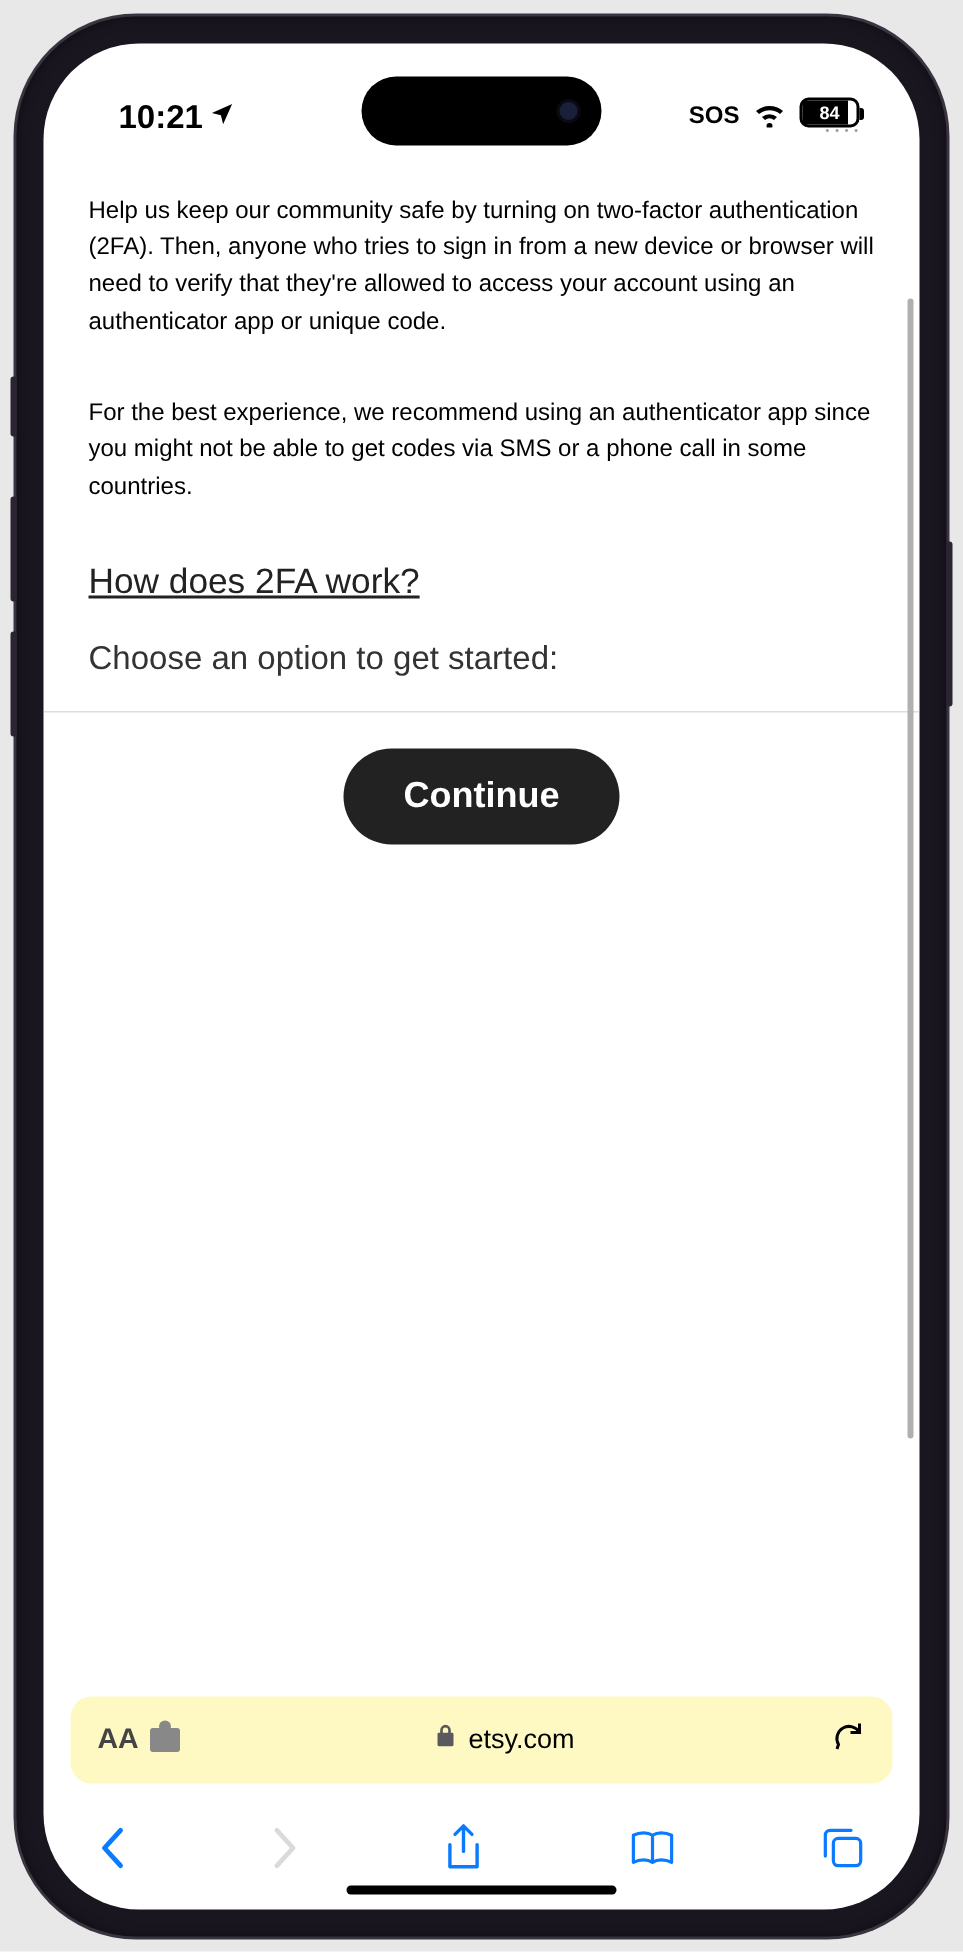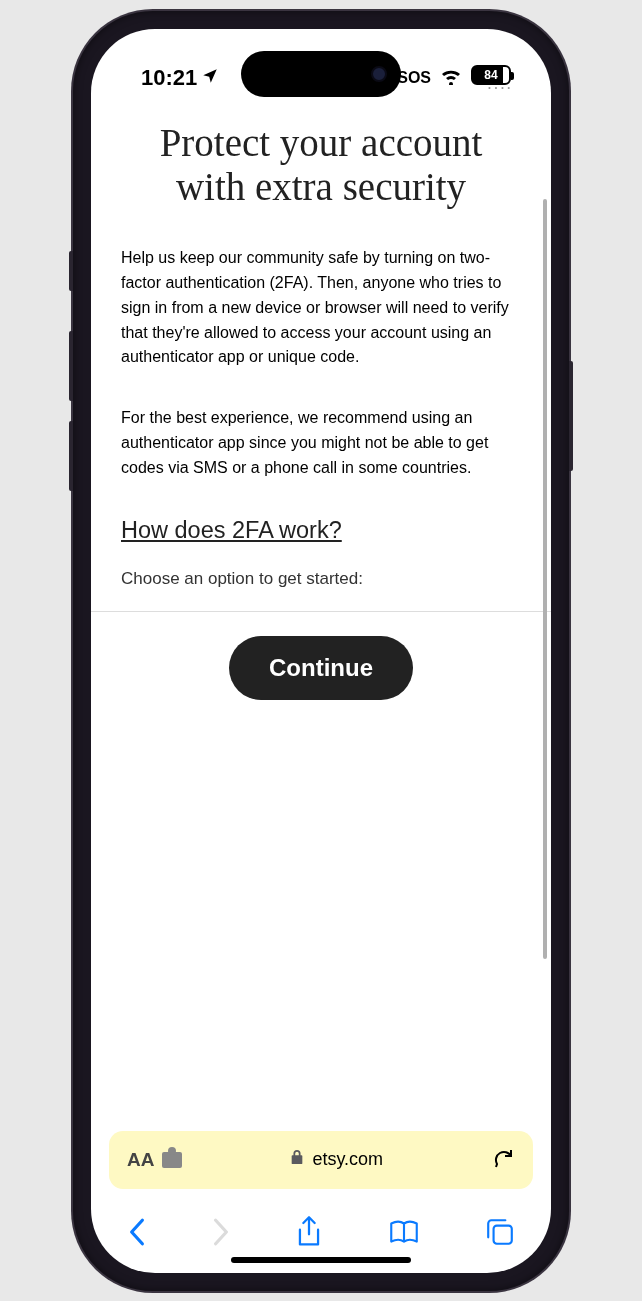--- a/index.html
+++ b/index.html
@@ -5,21 +5,21 @@
     * { margin: 0; padding: 0; box-sizing: border-box; }
     body {
       background: #e8e8e8;
       display: flex;
       justify-content: center;
       align-items: center;
       min-height: 1301px;
       font-family: -apple-system, BlinkMacSystemFont, "Helvetica Neue", Arial, sans-serif;
     }
     .phone {
-      width: 496px;
+      width: 620px;
       height: 1280px;
       background: #1a1620;
       border-radius: 80px;
       padding: 18px;
       position: relative;
       box-shadow: 0 0 0 2px #3a3440, inset 0 0 8px rgba(0,0,0,0.5);
     }
     .side-button-left-1 { position: absolute; left: -4px; top: 240px; width: 4px; height: 40px; background: #2a2530; border-radius: 2px 0 0 2px; }
     .side-button-left-2 { position: absolute; left: -4px; top: 320px; width: 4px; height: 70px; background: #2a2530; border-radius: 2px 0 0 2px; }
     .side-button-left-3 { position: absolute; left: -4px; top: 410px; width: 4px; height: 70px; background: #2a2530; border-radius: 2px 0 0 2px; }
@@ -127,21 +127,21 @@
       margin-bottom: 36px;
     }
     .link {
       font-size: 23.5px;
       color: #222;
       text-decoration: underline;
       display: inline-block;
       margin-bottom: 25px;
     }
     .choose-label {
-      font-size: 17px;
+      font-size: 22px;
       color: #333;
       margin-bottom: 22px;
     }
     .dropdown-highlight {
       border: 8px solid #ed3341;
       border-radius: 30px;
       padding: 4px 6px;
       margin: 0 -10px 36px -10px;
     }
     .dropdown {
@@ -275,21 +275,20 @@
         <div class="battery-wrap">
           <div class="battery">
             <span>84</span>
           </div>
           <div class="status-raw">• • • •</div>
         </div>
       </div>
     </div>
 
     <div class="content">
-      <h1 class="page-title">Protect your account with extra security</h1>
       <p class="body-text">Help us keep our community safe by turning on two-factor authentication (2FA). Then, anyone who tries to sign in from a new device or browser will need to verify that they're allowed to access your account using an authenticator app or unique code.</p>
       <p class="body-text">For the best experience, we recommend using an authenticator app since you might not be able to get codes via SMS or a phone call in some countries.</p>
       <a class="link">How does 2FA work?</a>
       <p class="choose-label">Choose an option to get started:</p>
 
 
       <div class="divider"></div>
       <div class="continue-row">
         <button class="continue-btn">Continue</button>
       </div>

